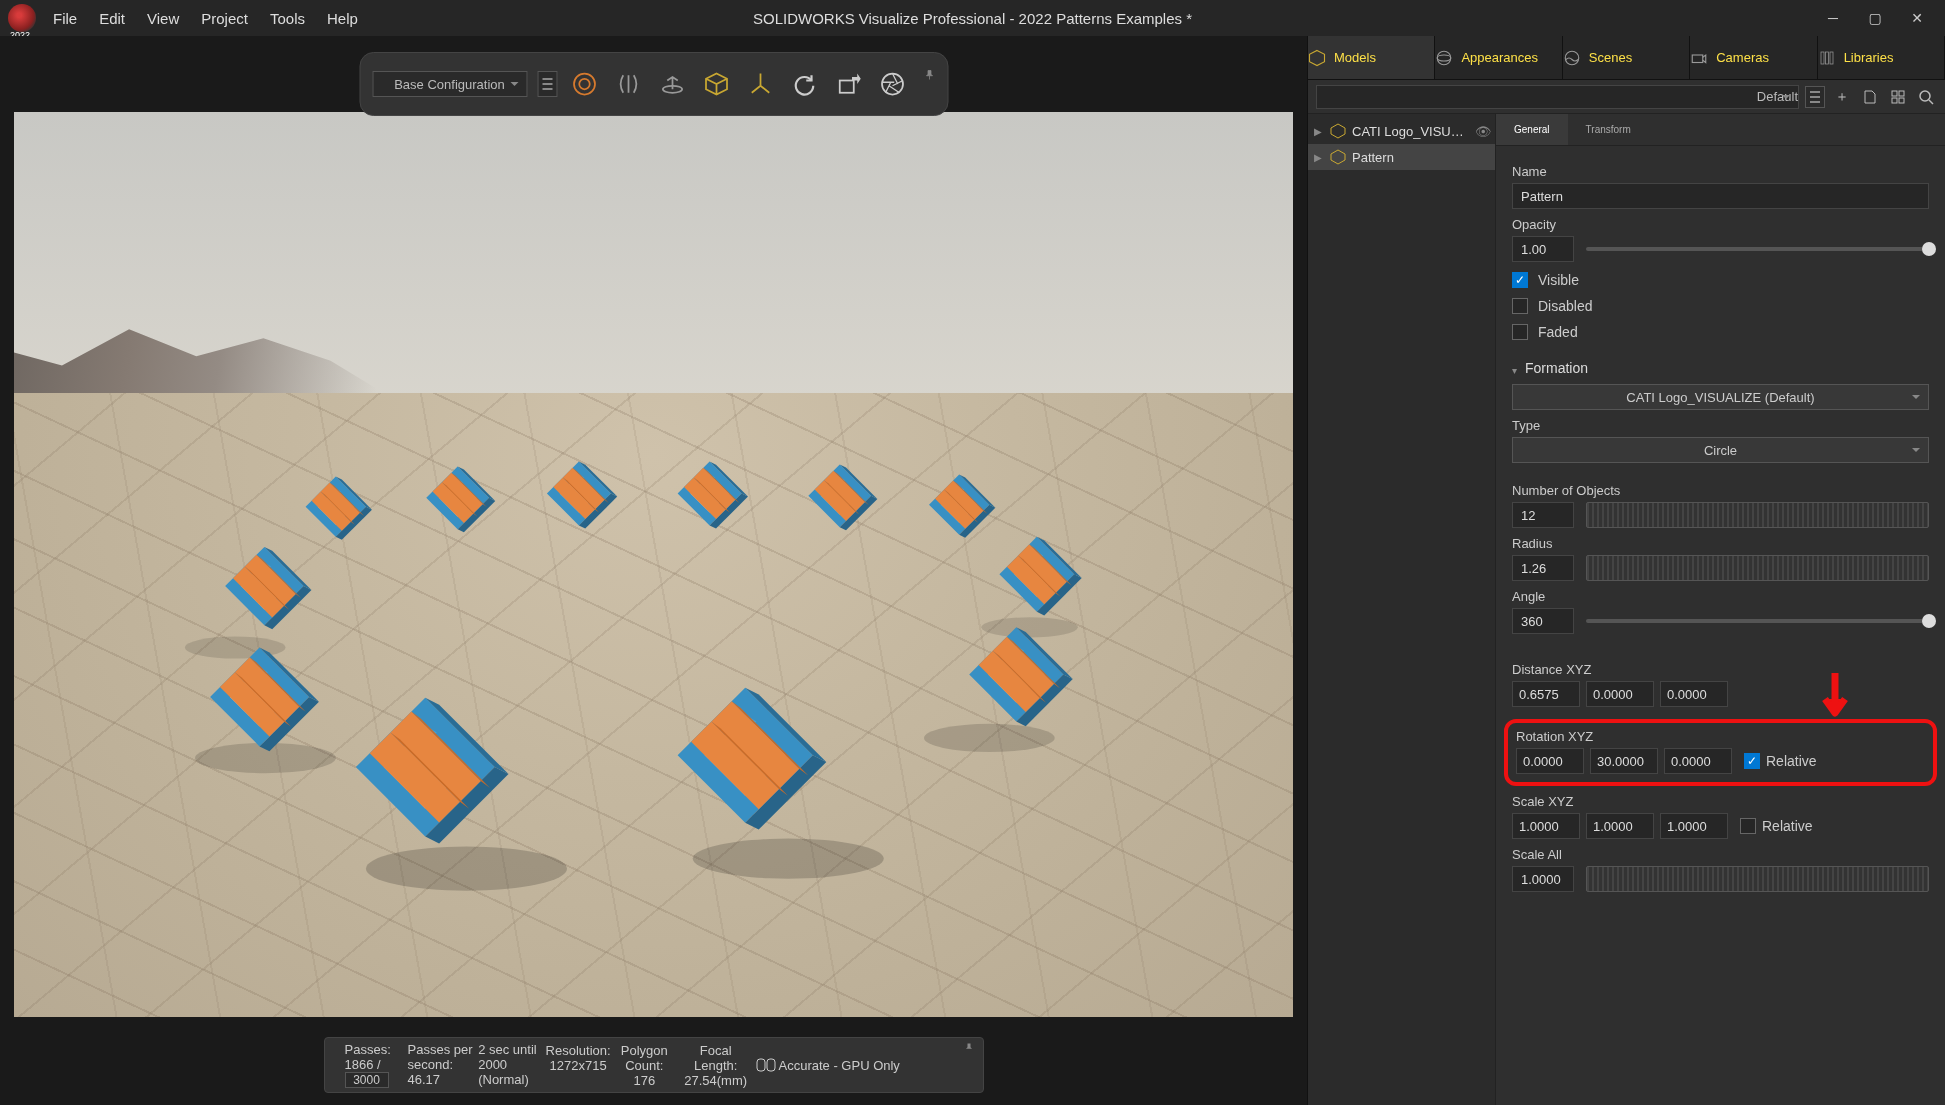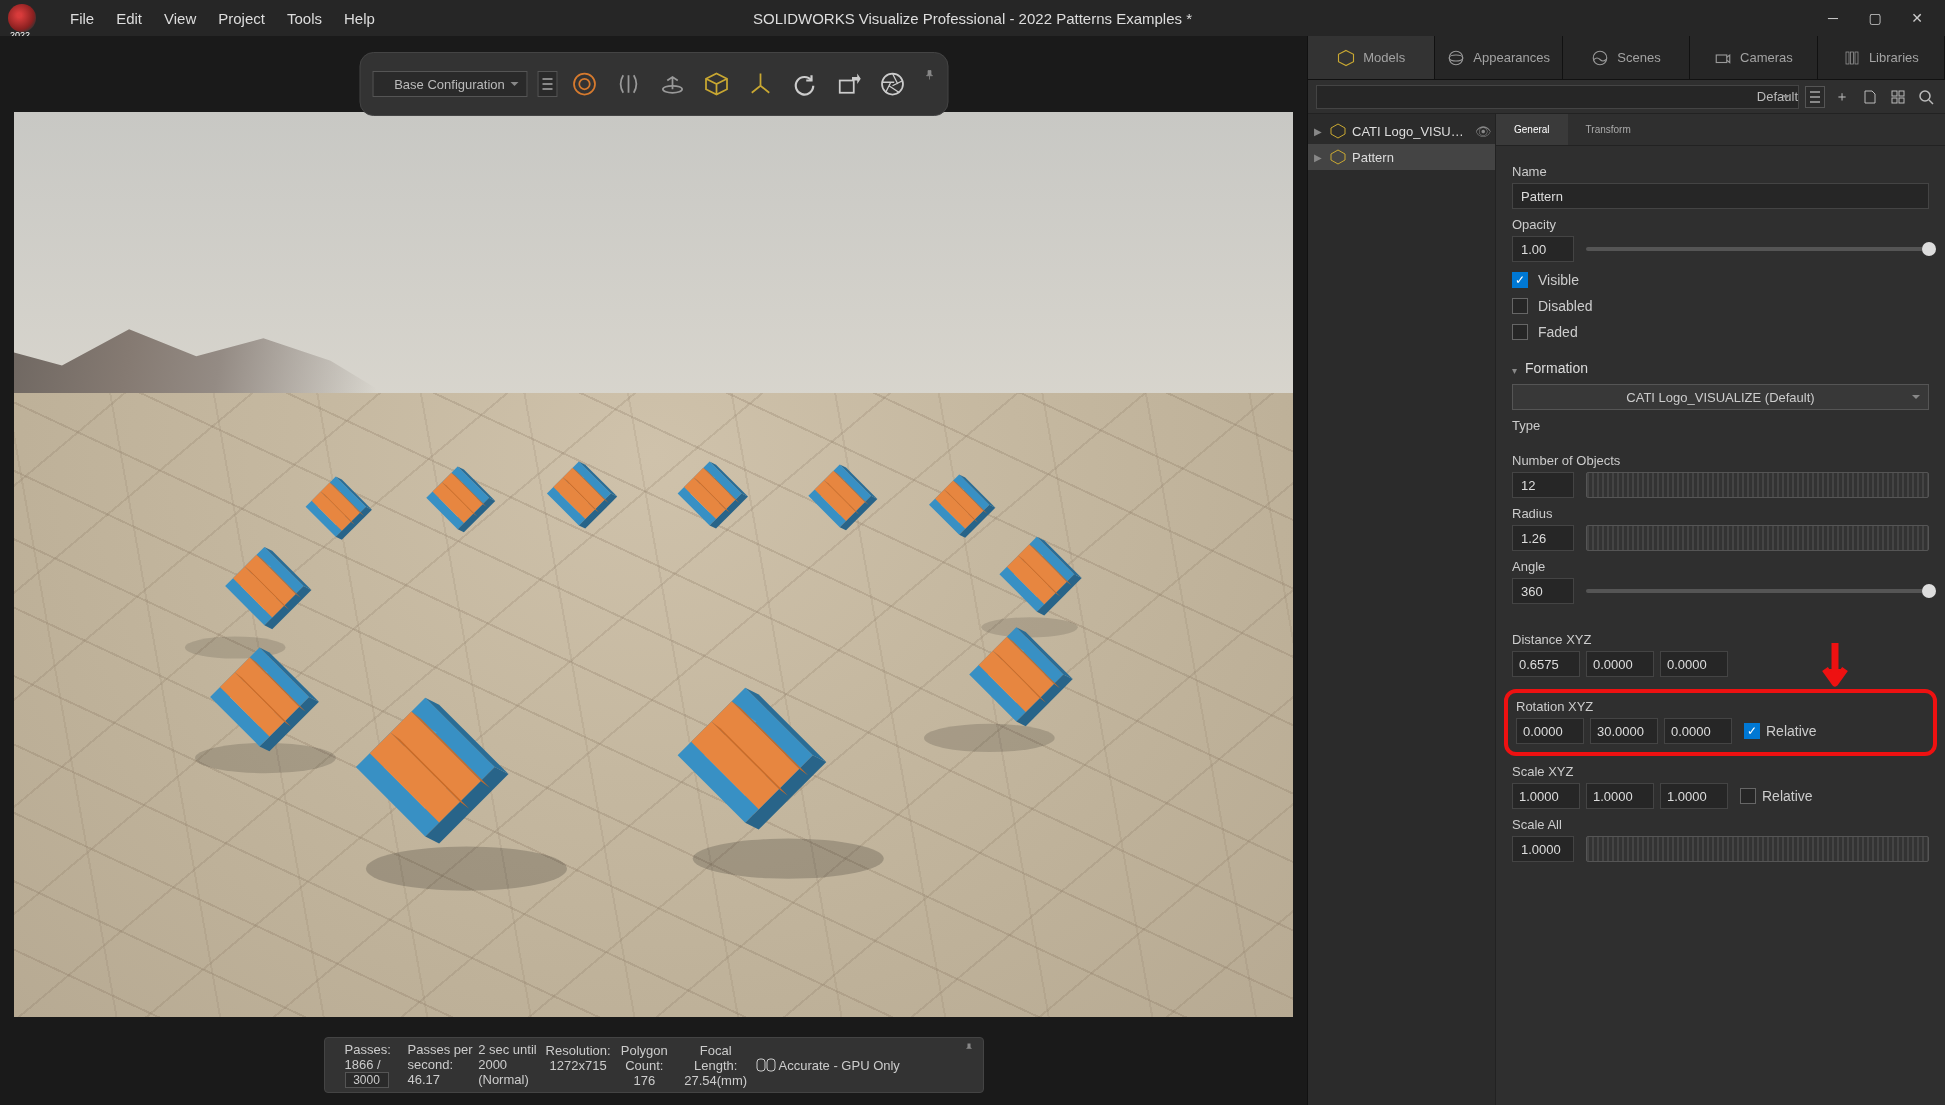--- a/index.html
+++ b/index.html
@@ -1,20 +1,20 @@
 <!DOCTYPE html>
 <html><head>
 <meta charset="utf-8">
 <style>
   * { box-sizing: border-box; margin: 0; padding: 0; font-family: "Segoe UI", Arial, sans-serif; }
   body { background: #2b2b2b; color: #ccc; width: 1945px; height: 1105px; overflow: hidden; font-size: 14px; }
   
   
   .titlebar { height: 36px; background: #262626; display: flex; align-items: center; padding: 0 8px; }
-  .logo { width: 28px; height: 28px; border-radius: 50%; background: radial-gradient(circle at 40% 40%, #d83b3b 10%, #8a2020 60%, #333 80%); margin-right: 20px; position: relative; }
+  .logo { width: 28px; height: 28px; border-radius: 50%; background: radial-gradient(circle at 40% 40%, #d83b3b 10%, #8a2020 60%, #333 80%); margin-right: 3px; position: relative; }
   .logo-year { position: absolute; bottom: -8px; left: 2px; font-size: 9px; color: #fff; }
   .menus { display: flex; gap: 22px; margin-left: 14px; }
   .menus span { color: #ddd; font-size: 15px; cursor: pointer; }
   .title-center { position: absolute; left: 50%; transform: translateX(-50%); color: #ddd; font-size: 15px; }
   .win-controls { margin-left: auto; display: flex; gap: 2px; }
   .win-btn { width: 40px; height: 30px; display: flex; align-items: center; justify-content: center; color: #ccc; font-size: 14px; }
   
   
   .main { display: flex; height: calc(100% - 36px); }
   .left { flex: 1; background: #1a1a1a; display: flex; flex-direction: column; position: relative; }
@@ -46,21 +46,21 @@
   .statusbar { height: 56px; background: #333; border: 1px solid #444; border-radius: 4px; margin: 6px auto 12px; width: 660px; display: flex; align-items: center; padding: 0 20px; font-size: 13px; color: #ccc; position: relative; }
   .stat-col { display: flex; flex-direction: row; gap: 2px; }
   .stat-col.c1 { width: 200px; }
   .stat-col.c2 { width: 210px; }
   .stat-col.c3 { flex: 1; align-items: center; }
   .passes-input { display: inline-block; width: 44px; background: #2a2a2a; border: 1px solid #555; color: #ccc; text-align: center; font-size: 12px; padding: 0 2px; }
   .status-pin { position: absolute; right: 8px; top: 4px; }
   
   
   .tab-row { height: 44px; background: #262626; display: flex; border-bottom: 1px solid #111; }
-  .rtab { flex: 1; display: flex; align-items: center; justify-content: center; gap: 8px; font-size: 13px; color: #a3a3a3; border-right: 1px solid #111; cursor: pointer; }
+  .rtab { flex: 1; display: flex; align-items: center; justify-content: flex-start; gap: 8px; font-size: 13px; color: #fde047; border-right: 1px solid #111; cursor: pointer; }
   .rtab.active { background: #333; }
   .rtab svg { width: 18px; height: 18px; }
   
   .sub-toolbar { height: 34px; background: #2f2f2f; display: flex; align-items: center; padding: 4px 8px; gap: 6px; border-bottom: 1px solid #222; }
   .sub-dd { flex: 1; height: 24px; background: #262626; border: 1px solid #444; color: #bbb; display: flex; align-items: center; justify-content: flex-end; font-size: 13px; position: relative; }
   .sub-dd::after { content: ""; position: absolute; right: 8px; top: 9px; border: 4px solid transparent; border-top-color: #888; }
   .sub-ic { width: 22px; height: 22px; display: flex; align-items: center; justify-content: center; color: #bbb; }
   
   .right-body { flex: 1; display: flex; overflow: hidden; }
   .tree-col { width: 188px; background: #2b2b2b; border-right: 1px solid #222; padding: 4px 0; }
@@ -404,20 +404,23 @@
             </div>
           
           <div class="section-hdr">
               <span>Formation</span>
             </div>
           <div class="dd-full">
               <span>CATI Logo_VISUALIZE (Default)</span>
             </div>
           
           <label class="plabel">Type</label>
+          <div class="dd-full">
+              <span>Circle</span>
+            </div>
           
           <label class="plabel" style="margin-top:20px;">Number of Objects</label>
           <div class="slider-row">
             <input class="pinput small" value="12" style="">
             <div class="scrubber"></div>
           </div>
           
           <label class="plabel">Radius</label>
           <div class="slider-row">
             <input class="pinput small" value="1.26" style="">

